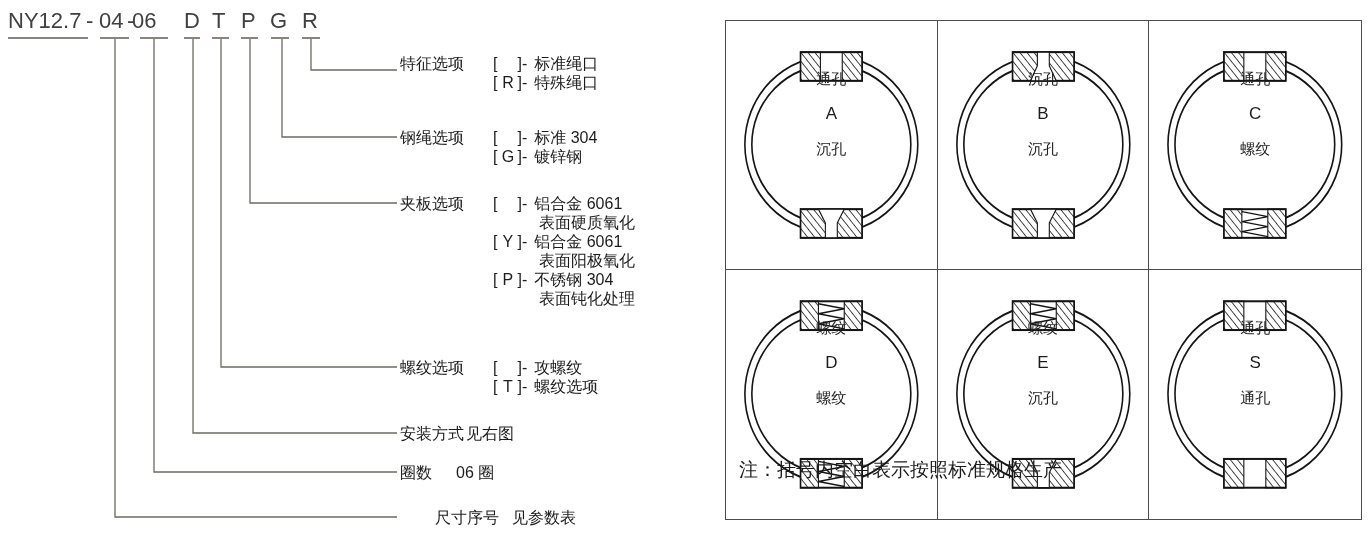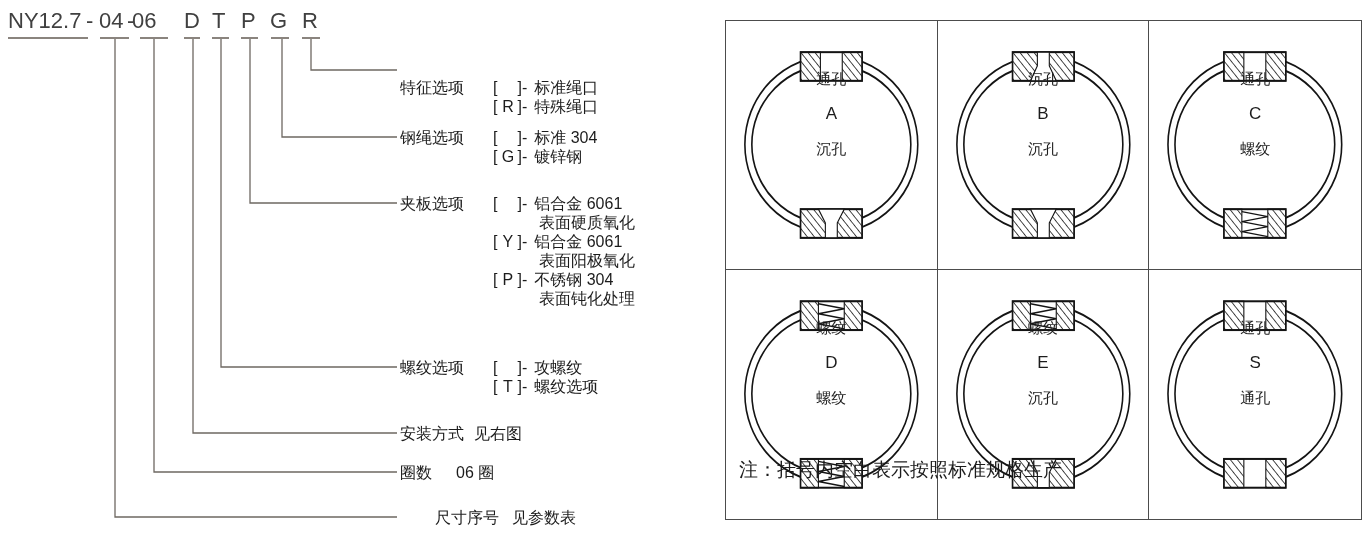--- a/index.html
+++ b/index.html
@@ -13,21 +13,21 @@
   .leaders{position:absolute;left:0;top:0;pointer-events:none;}
   .ul{stroke:#8a847e;stroke-width:2;}
   .ld{fill:none;stroke:#6e6862;stroke-width:1.3;}
   
   .opt-group{position:absolute;left:400px;display:flex;font-size:16px;line-height:19px;white-space:nowrap;}
   .opt-title{width:93px;flex:none;}
   .opt-line .bkt-open{margin-right:1px;}
   .opt-line .bkt-close{margin-right:7px;}
   .code-box{display:inline-block;min-width:19px;text-align:center;}
   .opt-sub{margin-left:46px;}
-  .gap-sm{width:auto;margin-right:10px;}
+  .gap-sm{width:auto;margin-right:2px;}
   .gap-md{width:auto;margin-right:13px;margin-left:35px;}
   .gap-lg{width:auto;margin-right:24px;}
   .single .opt-title{width:auto;}
   
   .grid{
     position:absolute;left:725px;top:20px;width:637px;height:500px;
     border:1.5px solid #4c4c4c;display:grid;
     grid-template-columns:repeat(3,1fr);grid-template-rows:repeat(2,1fr);
     box-sizing:border-box;background:#fff;
   }
@@ -82,21 +82,21 @@
     <line class="ul" x1="302" y1="38" x2="320" y2="38"></line>
     <polyline class="ld" points="311,39 311,70 397,70"></polyline>
     <polyline class="ld" points="282,39 282,137 397,137"></polyline>
     <polyline class="ld" points="250,39 250,203 397,203"></polyline>
     <polyline class="ld" points="221,39 221,367 397,367"></polyline>
     <polyline class="ld" points="193,39 193,433 397,433"></polyline>
     <polyline class="ld" points="154,39 154,472 397,472"></polyline>
     <polyline class="ld" points="115,39 115,517 397,517"></polyline>
   </svg>
 
-  <div class="opt-group" style="top:78px">
+  <div class="opt-group" style="top:54px">
     <div class="opt-title">特征选项</div>
     <div>
       <div class="opt-line"><span class="bkt-open">[</span><span class="code-box"></span><span class="bkt-close">]-</span><span>标准绳口</span></div>
       <div class="opt-line"><span class="bkt-open">[</span><span class="code-box">R</span><span class="bkt-close">]-</span><span>特殊绳口</span></div>
     </div>
   </div>
 
   <div class="opt-group" style="top:128px">
     <div class="opt-title">钢绳选项</div>
     <div>

